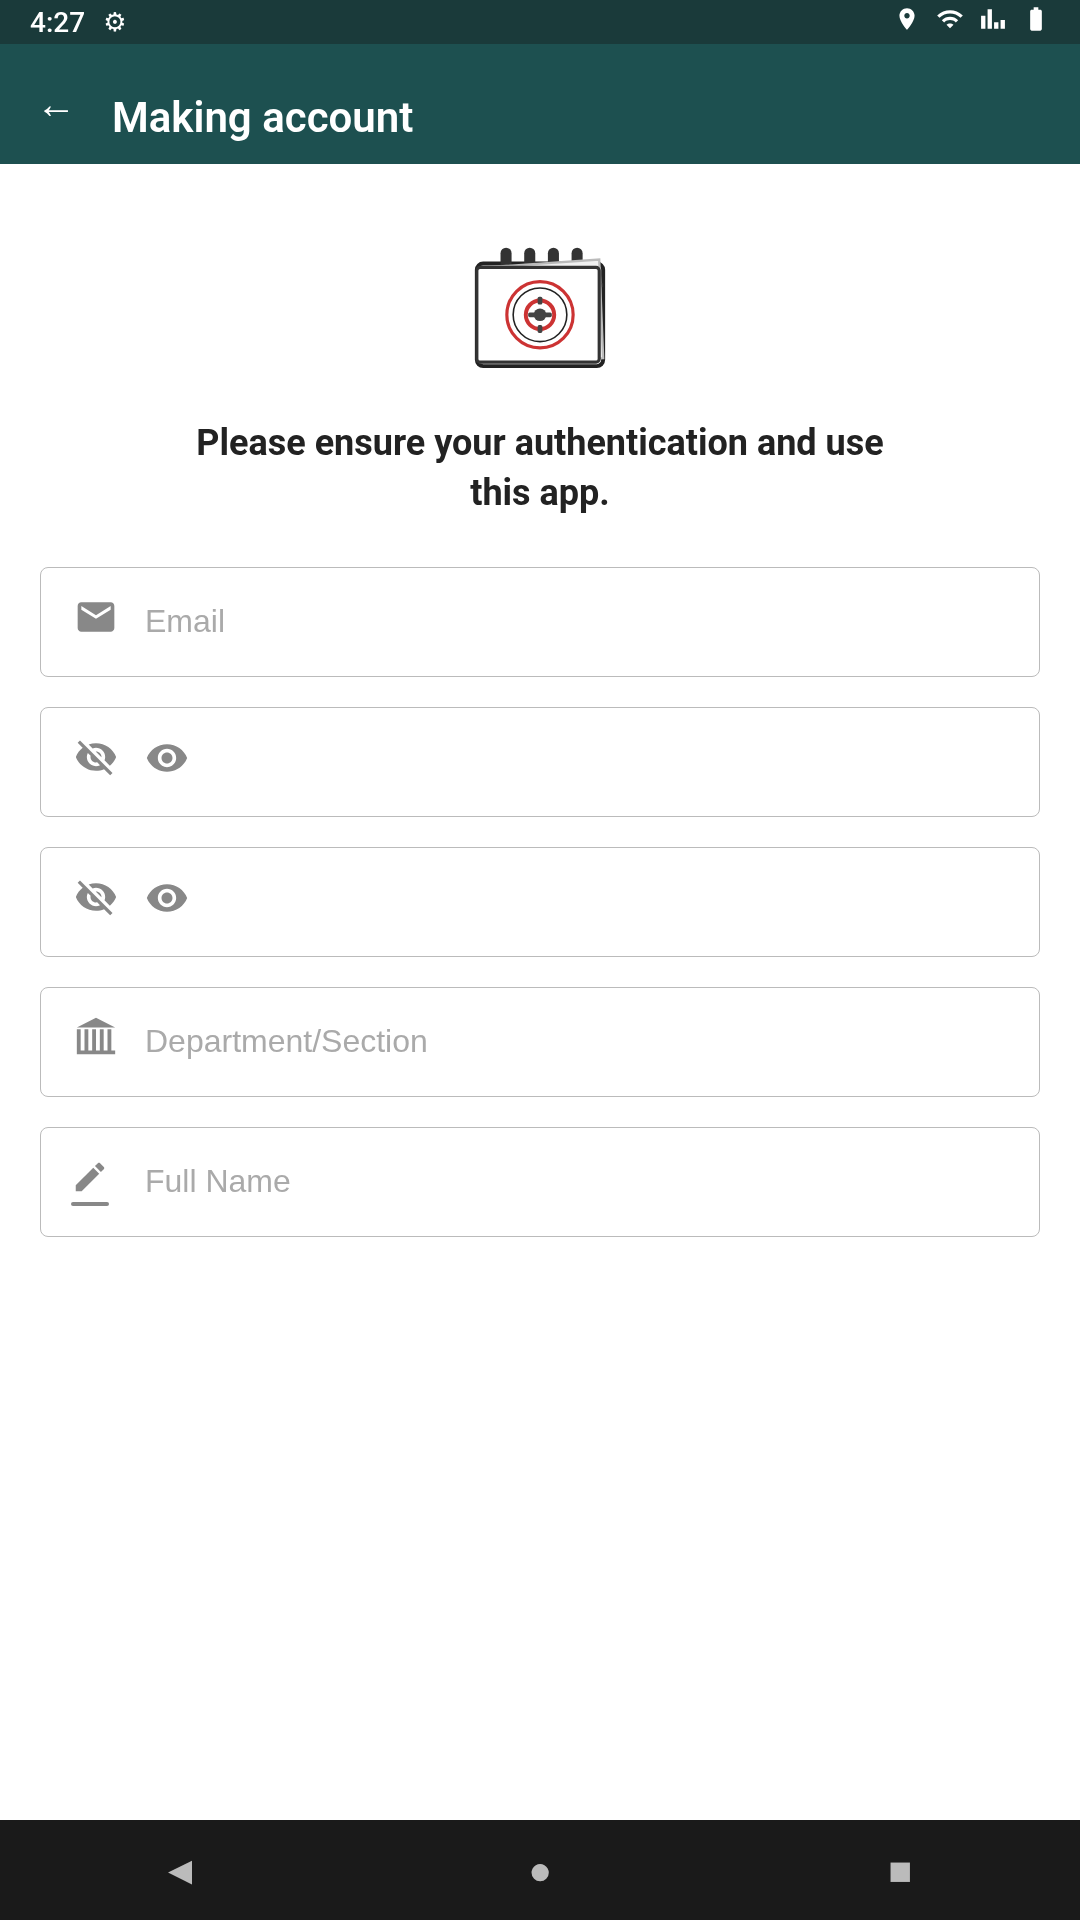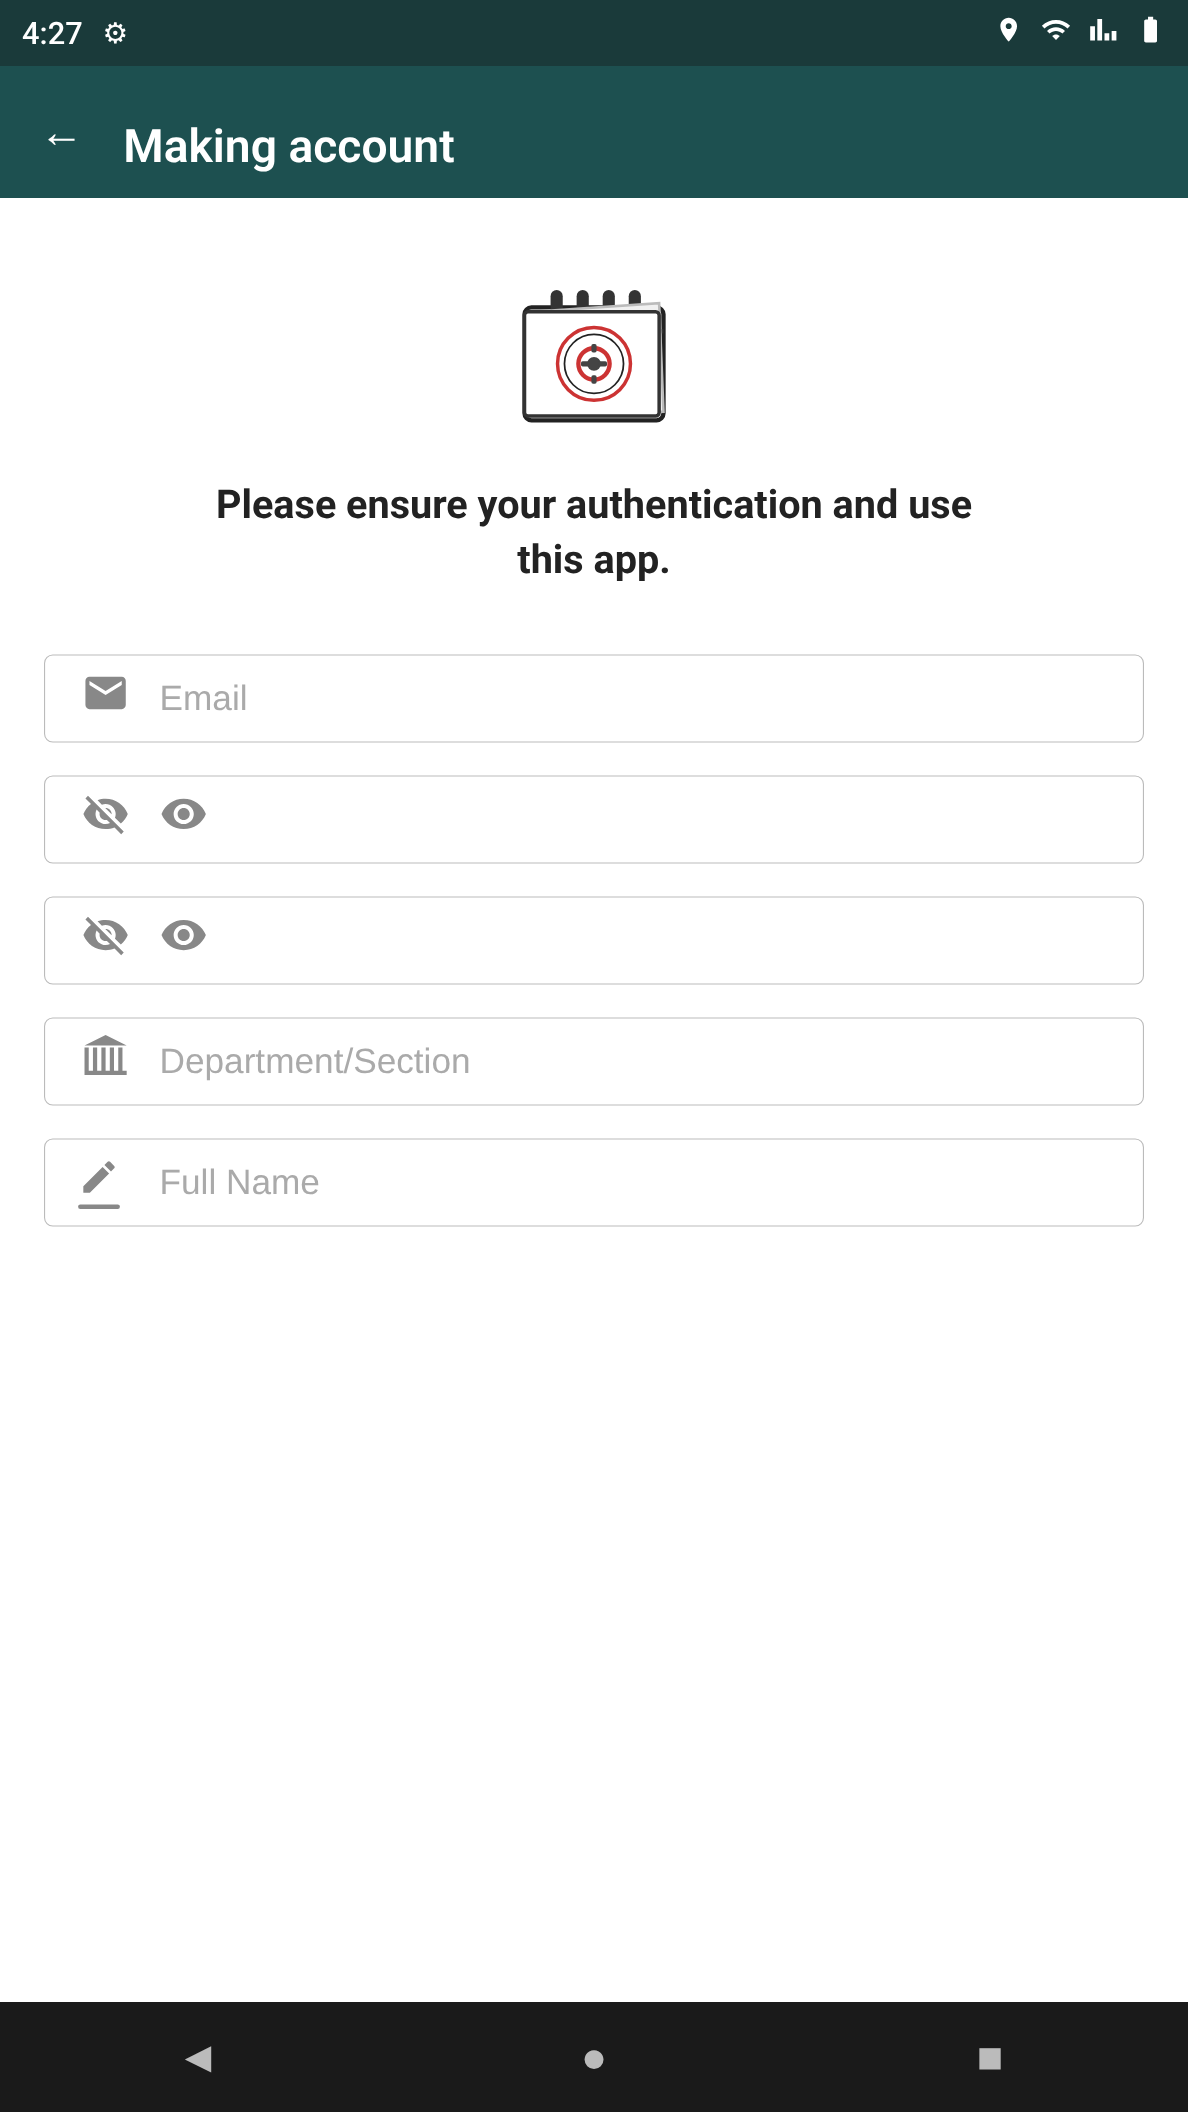--- a/index.html
+++ b/index.html
@@ -15,26 +15,26 @@
       font-family: 'Roboto', Arial, sans-serif;
       background: #f5f5f5;
       display: flex;
       flex-direction: column;
       overflow: hidden;
     }
 
     
     .status-bar {
       width: 100%;
-      height: 60px;
+      height: 44px;
       background: #1a3a3a;
       display: flex;
       align-items: center;
       justify-content: space-between;
-      padding: 0 20px;
+      padding: 0 30px;
       flex-shrink: 0;
     }
 
     .status-bar-left {
       display: flex;
       align-items: center;
       gap: 18px;
     }
 
     .status-time {
@@ -101,35 +101,35 @@
       margin-bottom: 40px;
     }
 
     
     .subtitle {
       font-size: 36px;
       font-weight: 700;
       color: #222;
       text-align: center;
       line-height: 1.4;
-      margin-bottom: 60px;
+      margin-bottom: 48px;
       max-width: 720px;
     }
 
     
     .form-container {
       width: 100%;
       display: flex;
       flex-direction: column;
       gap: 30px;
     }
 
     .input-field {
       width: 100%;
-      height: 80px;
+      height: 110px;
       border: 1.5px solid #bbb;
       border-radius: 8px;
       display: flex;
       align-items: center;
       padding: 0 30px;
       gap: 24px;
       background: white;
       position: relative;
     }
 

